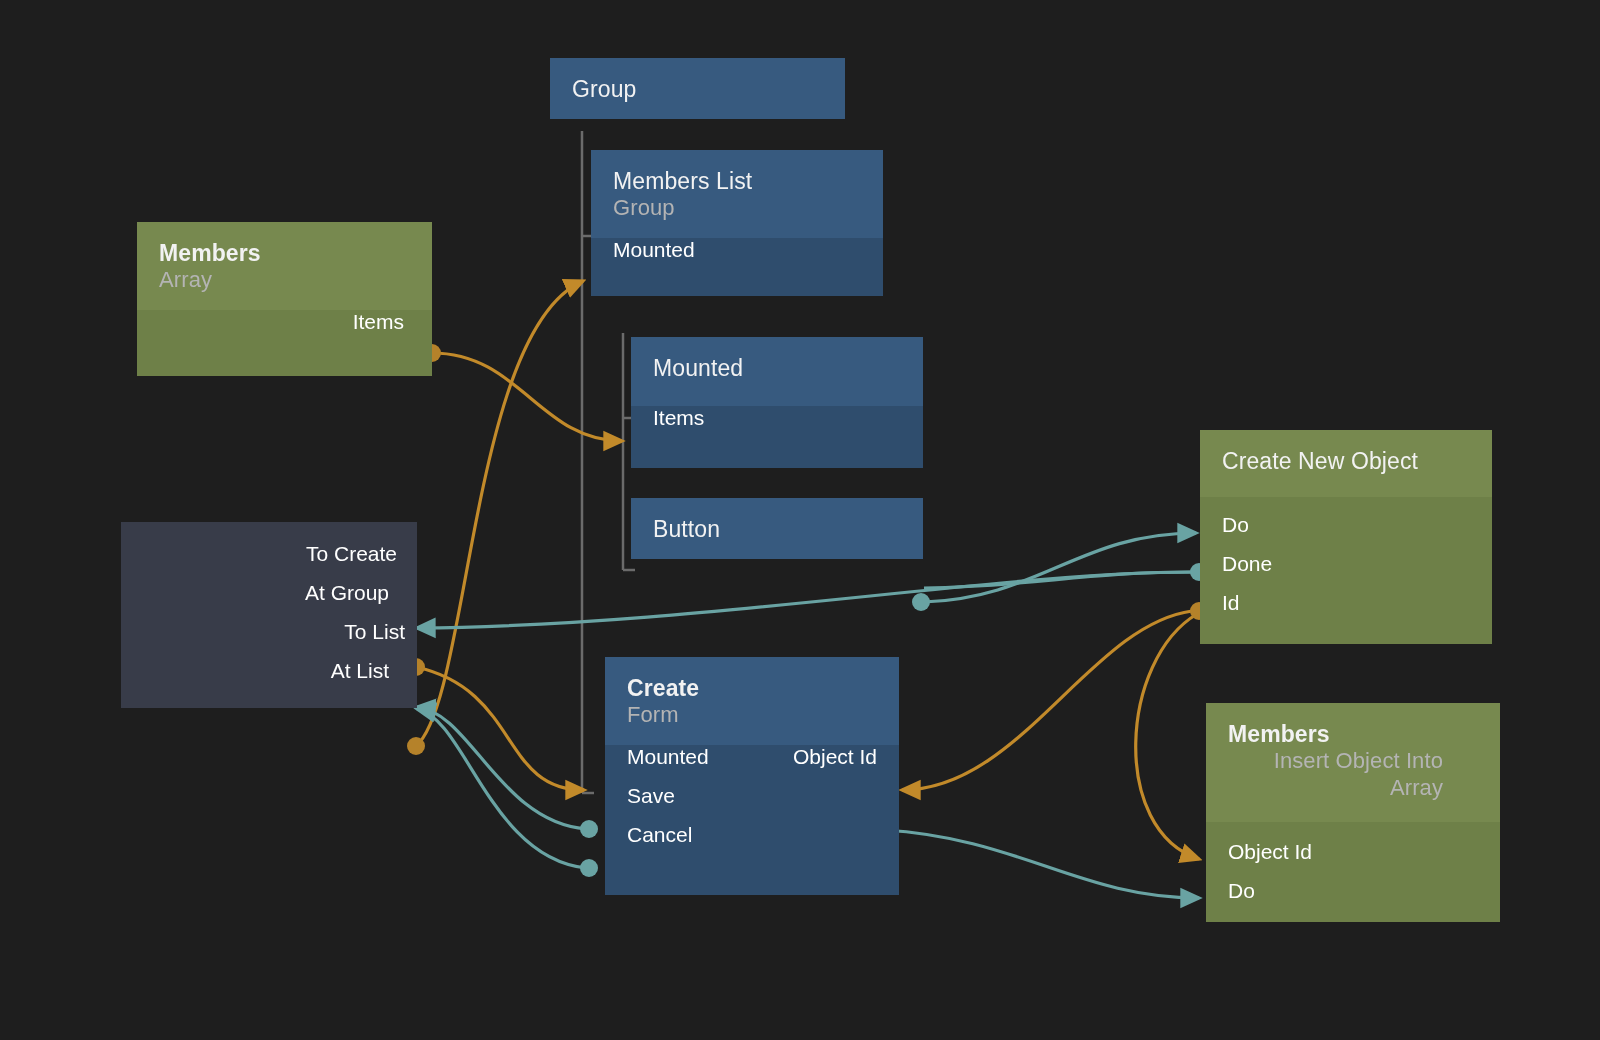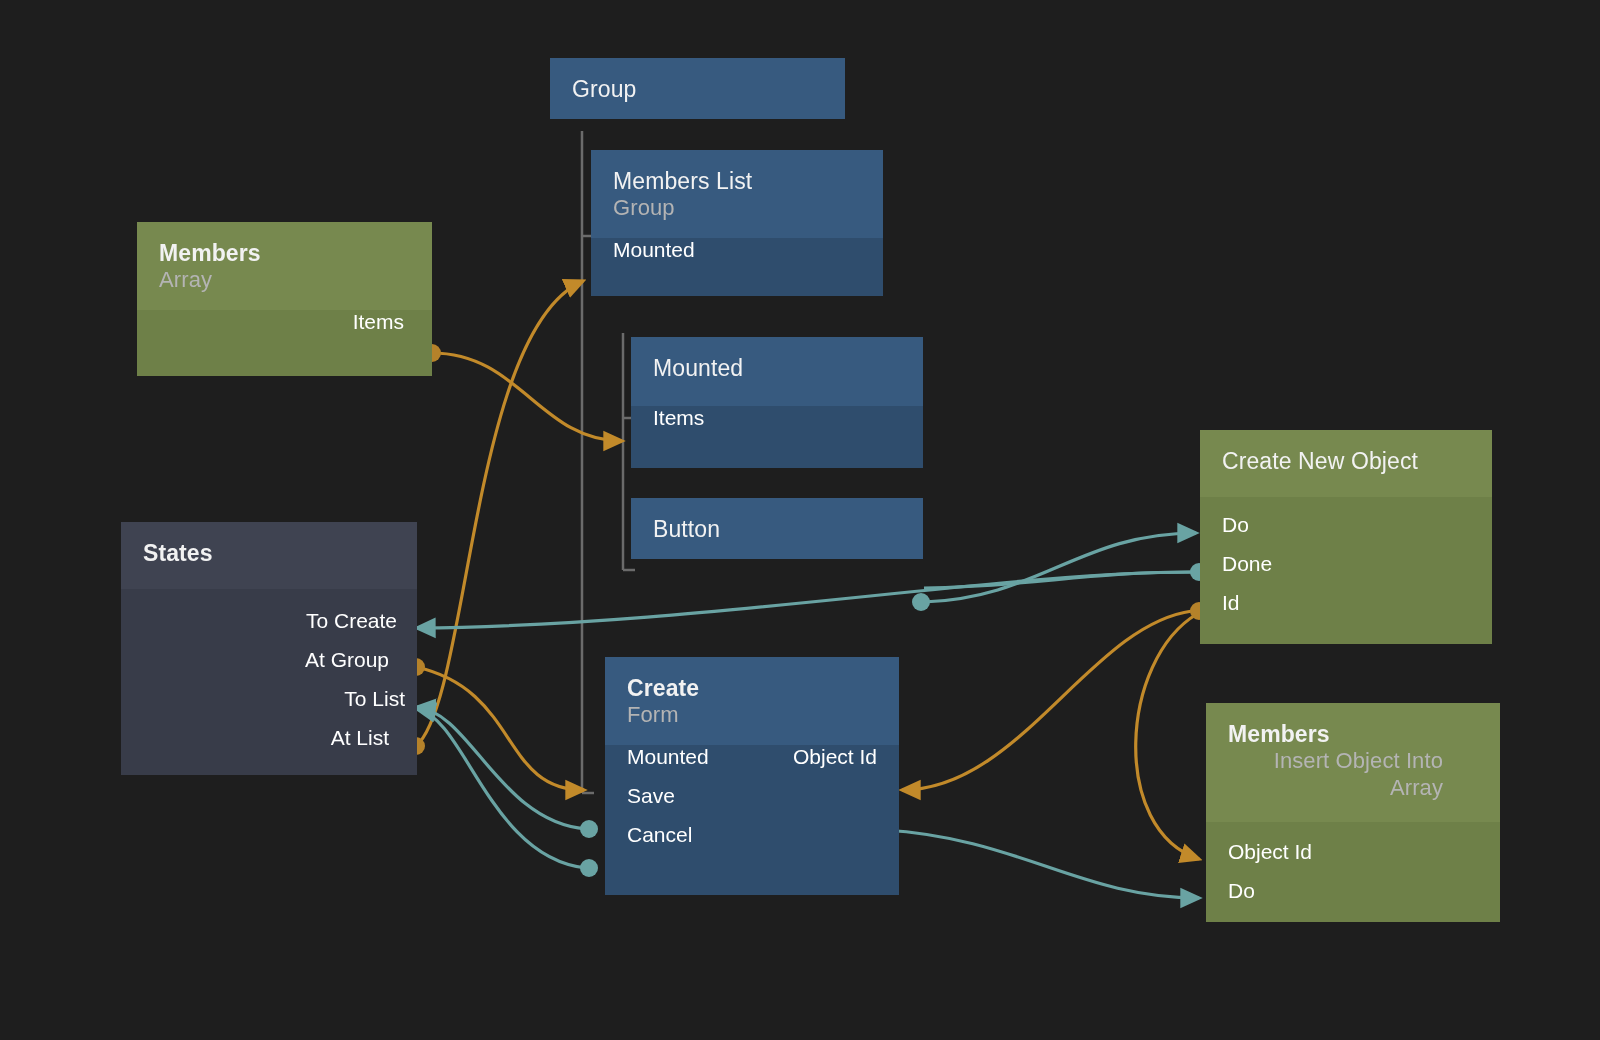--- a/index.html
+++ b/index.html
@@ -202,23 +202,20 @@
       <div class="subtitle">Array</div>
     </div>
     <div class="body" style="height:66px;">
       <div class="port right" style="height:48px; padding-right:28px;">
         <span>Items</span>
       </div>
     </div>
   </div>
 
   <div class="node n-states" style="left:121px; top:522px; width:296px; height:258px;">
-    <div class="hdr" style="padding-bottom:22px;">
-      <div class="title bold-title">States</div>
-    </div>
     <div class="body" style="height:186px; padding-top:20px;">
       <div class="port right" style="padding-right:20px;">
         <span>To Create</span>
       </div>
       <div class="port right" style="padding-right:28px;">
         <span>At Group</span>
       </div>
       <div class="port right" style="padding-right:12px;">
         <span>To List</span>
       </div>

